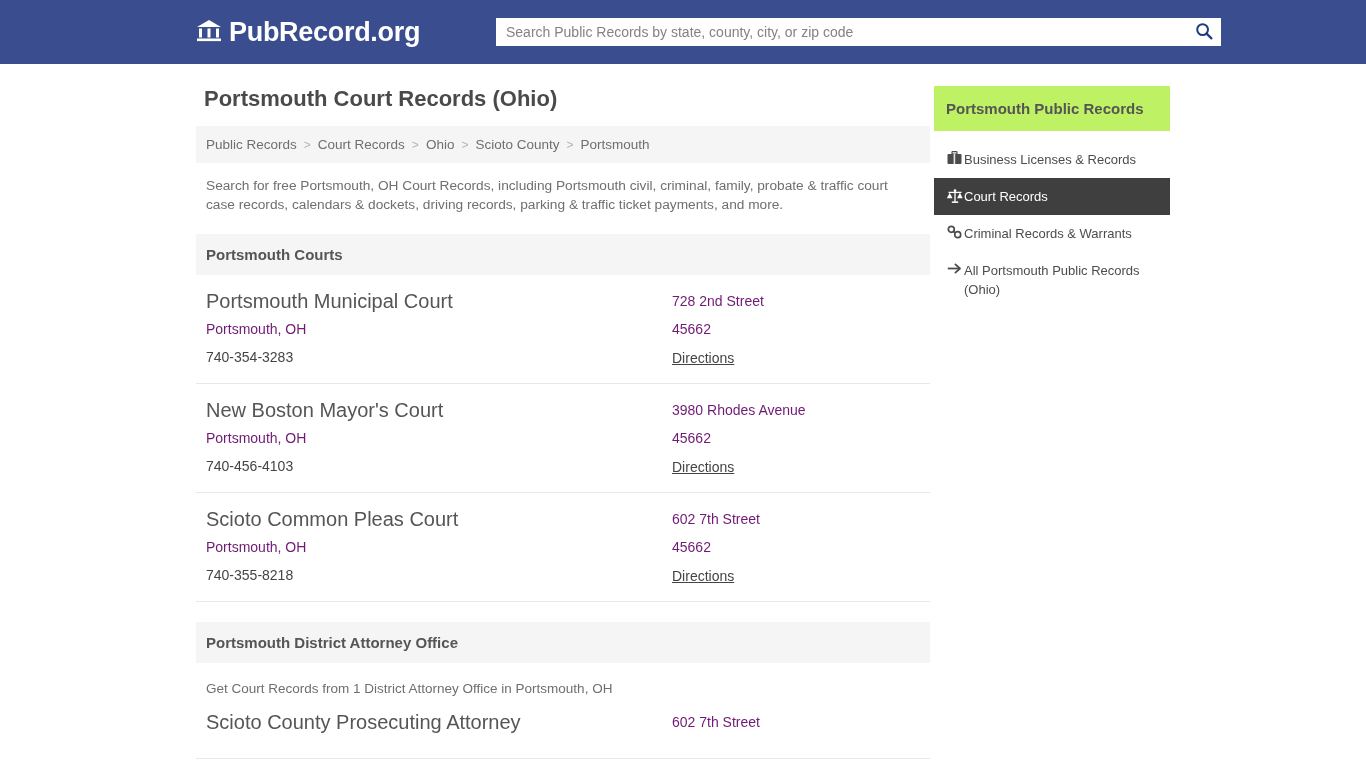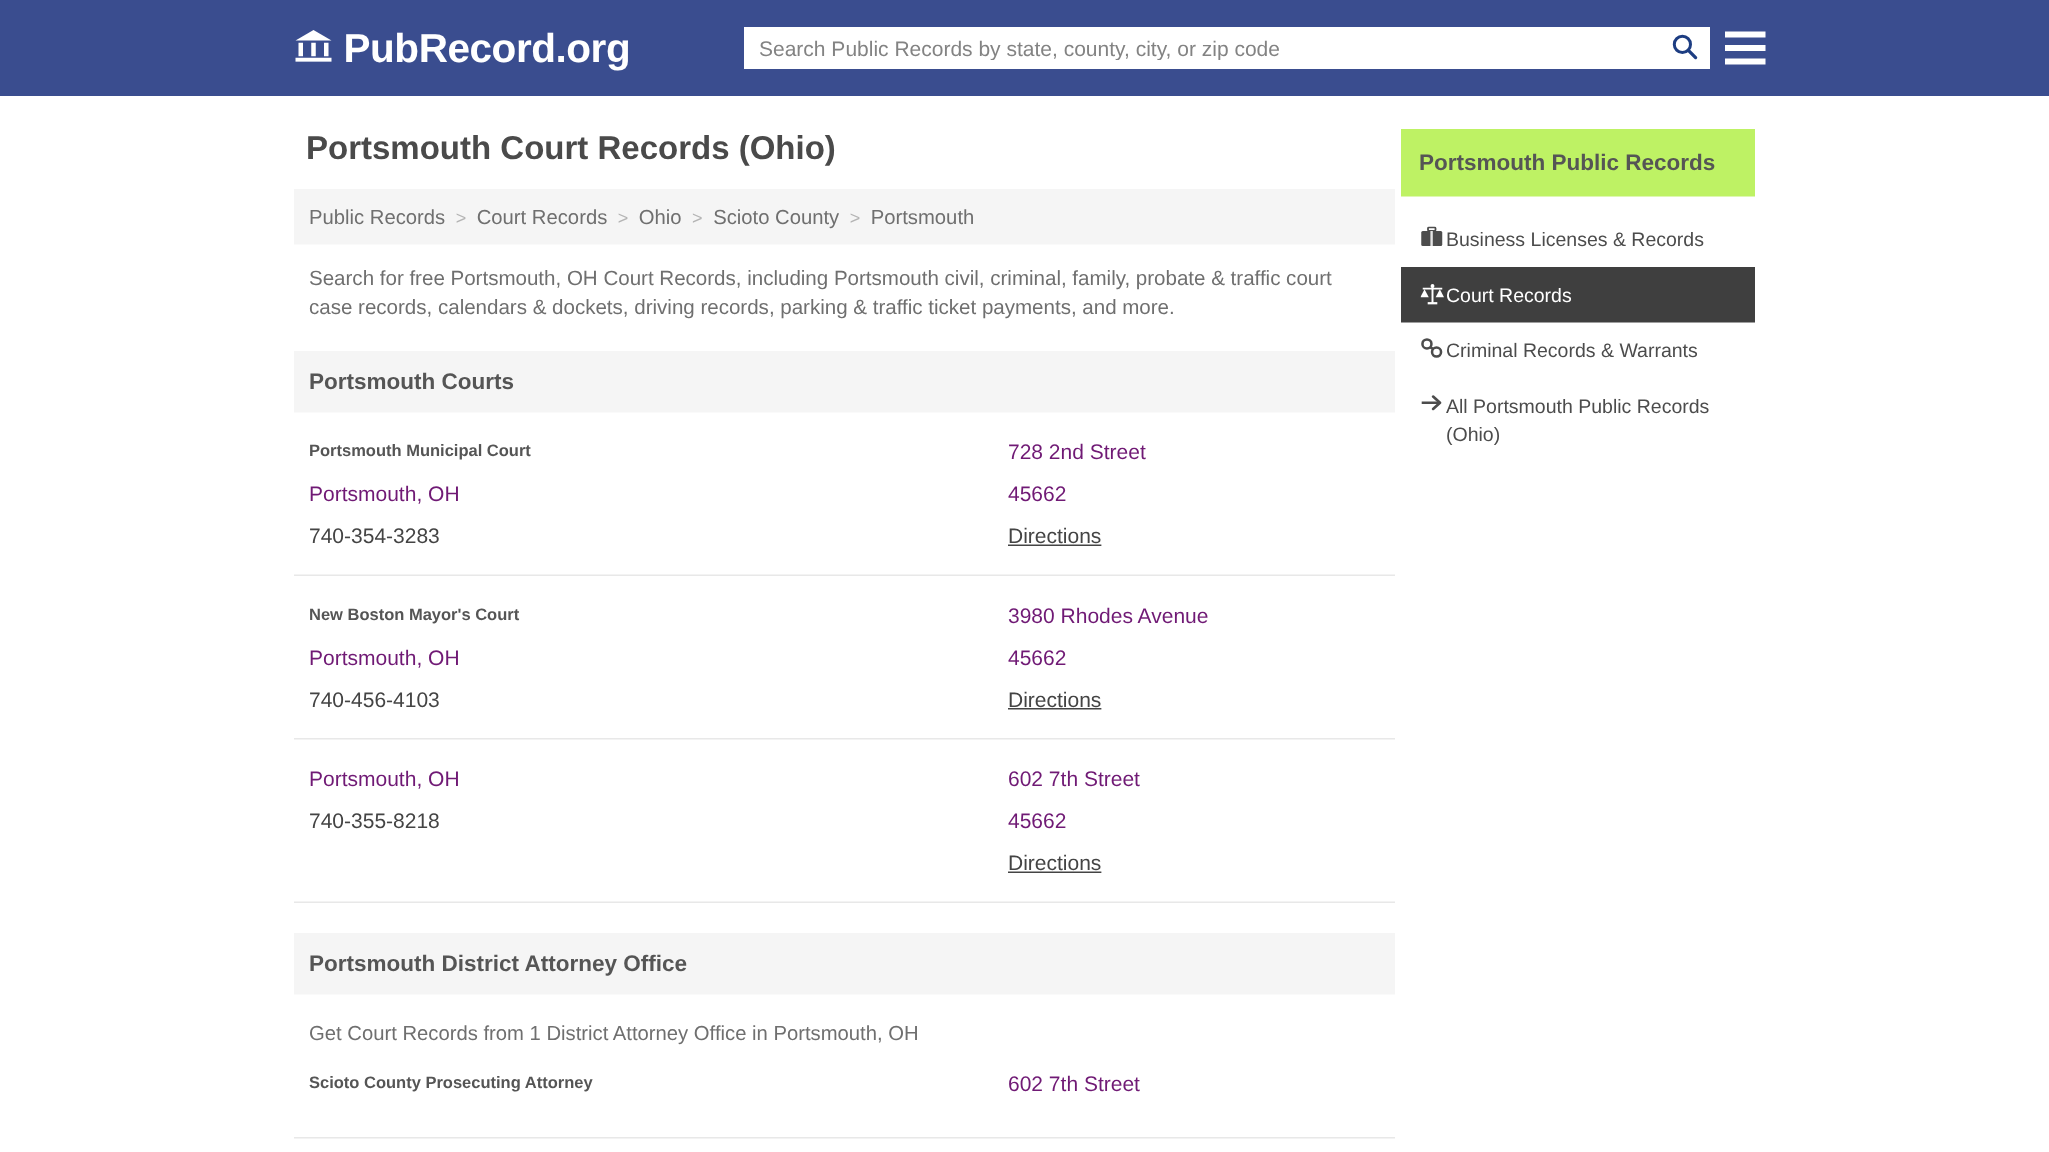--- a/index.html
+++ b/index.html
@@ -33,21 +33,21 @@
     color: #ffffff;
     font-size: 27px;
     font-weight: bold;
     letter-spacing: -0.3px;
     line-height: 1;
   }
   .search-wrap {
     position: absolute;
     left: 496px;
     top: 18px;
-    width: 644px;
+    width: 725px;
     height: 28px;
     background: #ffffff;
     display: flex;
     align-items: center;
   }
   .search-input {
     flex: 1;
     border: 0;
     outline: 0;
     height: 26px;
@@ -141,22 +141,22 @@
 
   
   .listing {
     display: flex;
     padding: 18px 10px 16px 10px;
     border-bottom: 1px solid #e8e8e8;
   }
   .listing .left { width: 466px; }
   .listing .right { flex: 1; }
   .lst-name {
-    font-size: 11px;
-    font-weight: bold;
+    font-size: 20px;
+    font-weight: normal;
     color: #555555;
     margin-bottom: 11px;
     line-height: 17px;
   }
   .lst-line {
     font-size: 14px;
     color: #701a75;
     margin-bottom: 11px;
     line-height: 17px;
   }
@@ -272,20 +272,21 @@
           <div class="listing">
             <div class="left">
               <div class="lst-name">New Boston Mayor's Court</div>
               <div class="lst-line">Portsmouth, OH</div>
               <div class="lst-line dark">740-456-4103</div>
             </div>
             <div class="right"><div class="lst-line">3980 Rhodes Avenue</div><div class="lst-line">45662</div><a class="lst-link" href="#">Directions</a></div>
           </div>
           <div class="listing">
             <div class="left">
+              <div class="lst-name">Scioto Common Pleas Court</div>
               <div class="lst-line">Portsmouth, OH</div>
               <div class="lst-line dark">740-355-8218</div>
             </div>
             <div class="right"><div class="lst-line">602 7th Street</div><div class="lst-line">45662</div><a class="lst-link" href="#">Directions</a></div>
           </div>
           <div class="section-head">Portsmouth District Attorney Office</div>
           <div class="section-sub">Get Court Records from 1 District Attorney Office in Portsmouth, OH</div>
           <div class="listing">
             <div class="left">
               <div class="lst-name">Scioto County Prosecuting Attorney</div>

